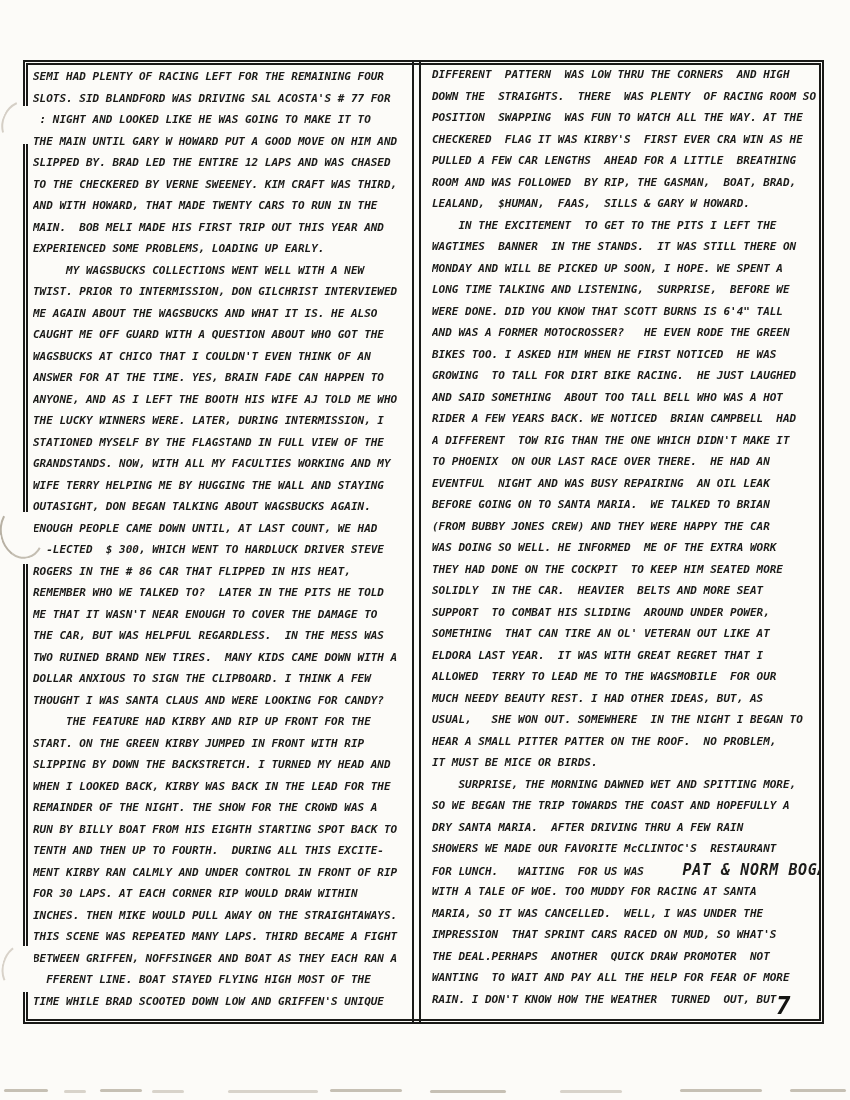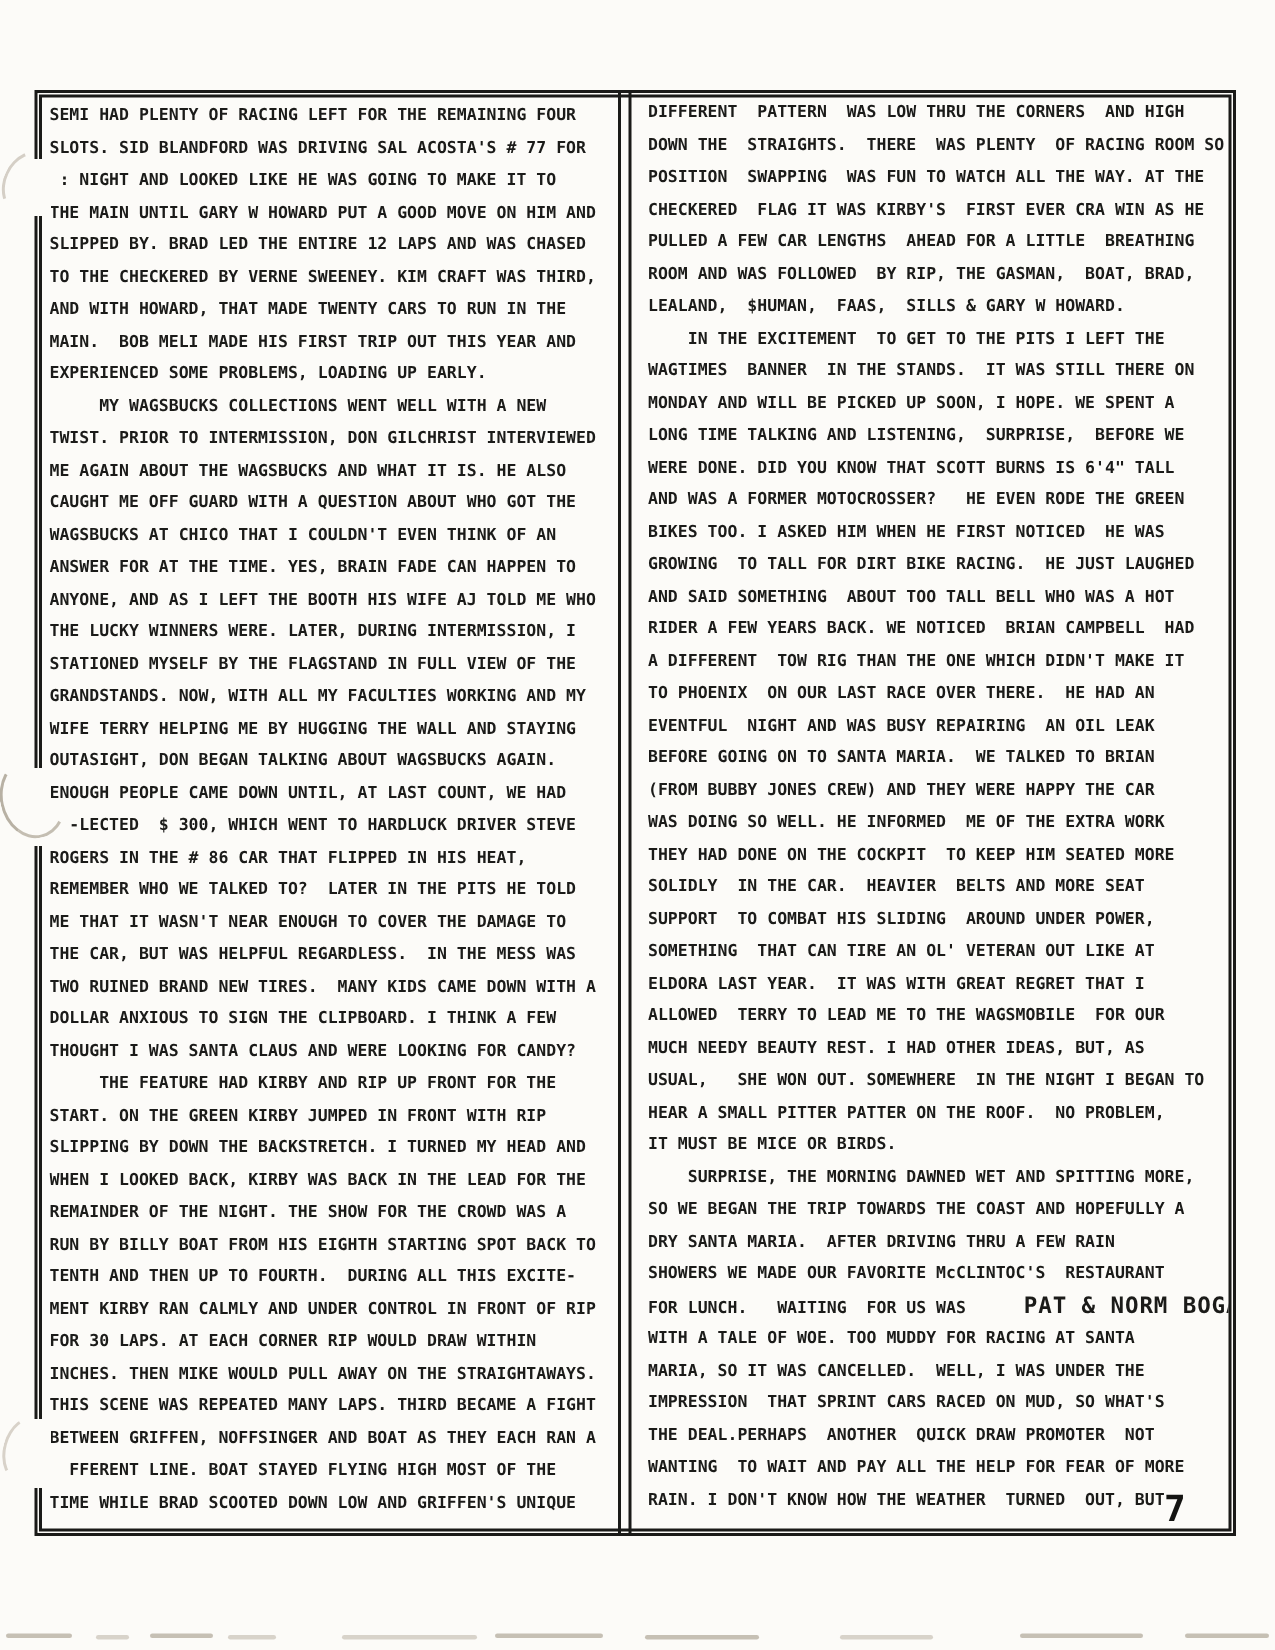--- a/index.html
+++ b/index.html
@@ -2,20 +2,21 @@
 <html><head>
 <meta charset="utf-8">
 <style>
   html,body{margin:0;padding:0;background:#ffffff;}
   .page{
     position:relative;
     width:850px;height:1100px;
     background:#fcfbf8;
     overflow:hidden;
     font-family:"DejaVu Sans Mono","Liberation Mono",monospace;
+    font-style:italic;
   }
   
   .frame{
     position:absolute;left:23px;top:60px;width:801px;height:964px;
     border:2px solid #1a1a18;box-sizing:border-box;
   }
   .frame::before{
     content:"";position:absolute;inset:1px;border:2px solid #1a1a18;
   }
   

